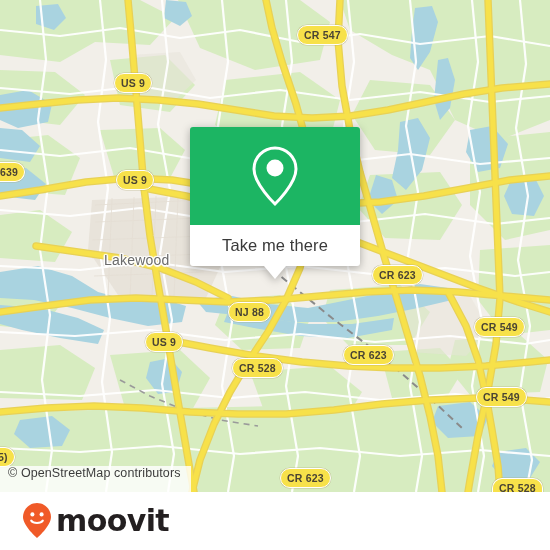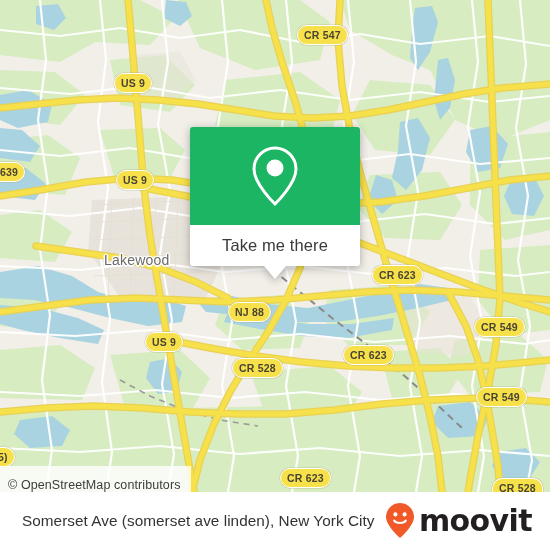--- a/index.html
+++ b/index.html
@@ -84,21 +84,21 @@
     border-top: 13px solid #ffffff;
   }
 
   
   .attribution {
     position: absolute;
     left: 0; top: 466px;
     height: 26px;
     padding: 0 10px 0 8px;
     background: rgba(255,255,255,0.80);
-    display: flex; align-items: flex-end;
+    display: flex; align-items: flex-start;
     color: #3d3d3d;
     font-size: 12.5px;
     letter-spacing: 0.1px;
   }
 
   
   .footer {
     position: absolute;
     left: 0; top: 492px;
     width: 550px; height: 58px;
@@ -293,21 +293,20 @@
       </div>
       <div class="popup-tail"></div>
     </div>
 
     <div class="attribution">
       <span>© OpenStreetMap contributors</span>
     </div>
   </div>
 
   <div class="footer">
-    <div class="footer-title">Somerset Ave (somerset ave linden), New York City</div>
     <div class="brand">
       <svg width="30" height="38" viewBox="0 0 30 38">
         <path d="M15 1 C7.3 1 1 7.3 1 15 C1 24 15 36 15 36 C15 36 29 24 29 15 C29 7.3 22.7 1 15 1 Z" fill="#f05a28"></path>
         <circle cx="10.4" cy="12.4" r="2.05" fill="#ffffff"></circle>
         <circle cx="19.6" cy="12.4" r="2.05" fill="#ffffff"></circle>
         <path d="M9.2 18.6 C11.3 21.7 18.7 21.7 20.8 18.6" fill="none" stroke="#ffffff" stroke-width="2.1" stroke-linecap="round"></path>
       </svg>
       <span class="brand-word">moovit</span>
     </div>
   </div>

